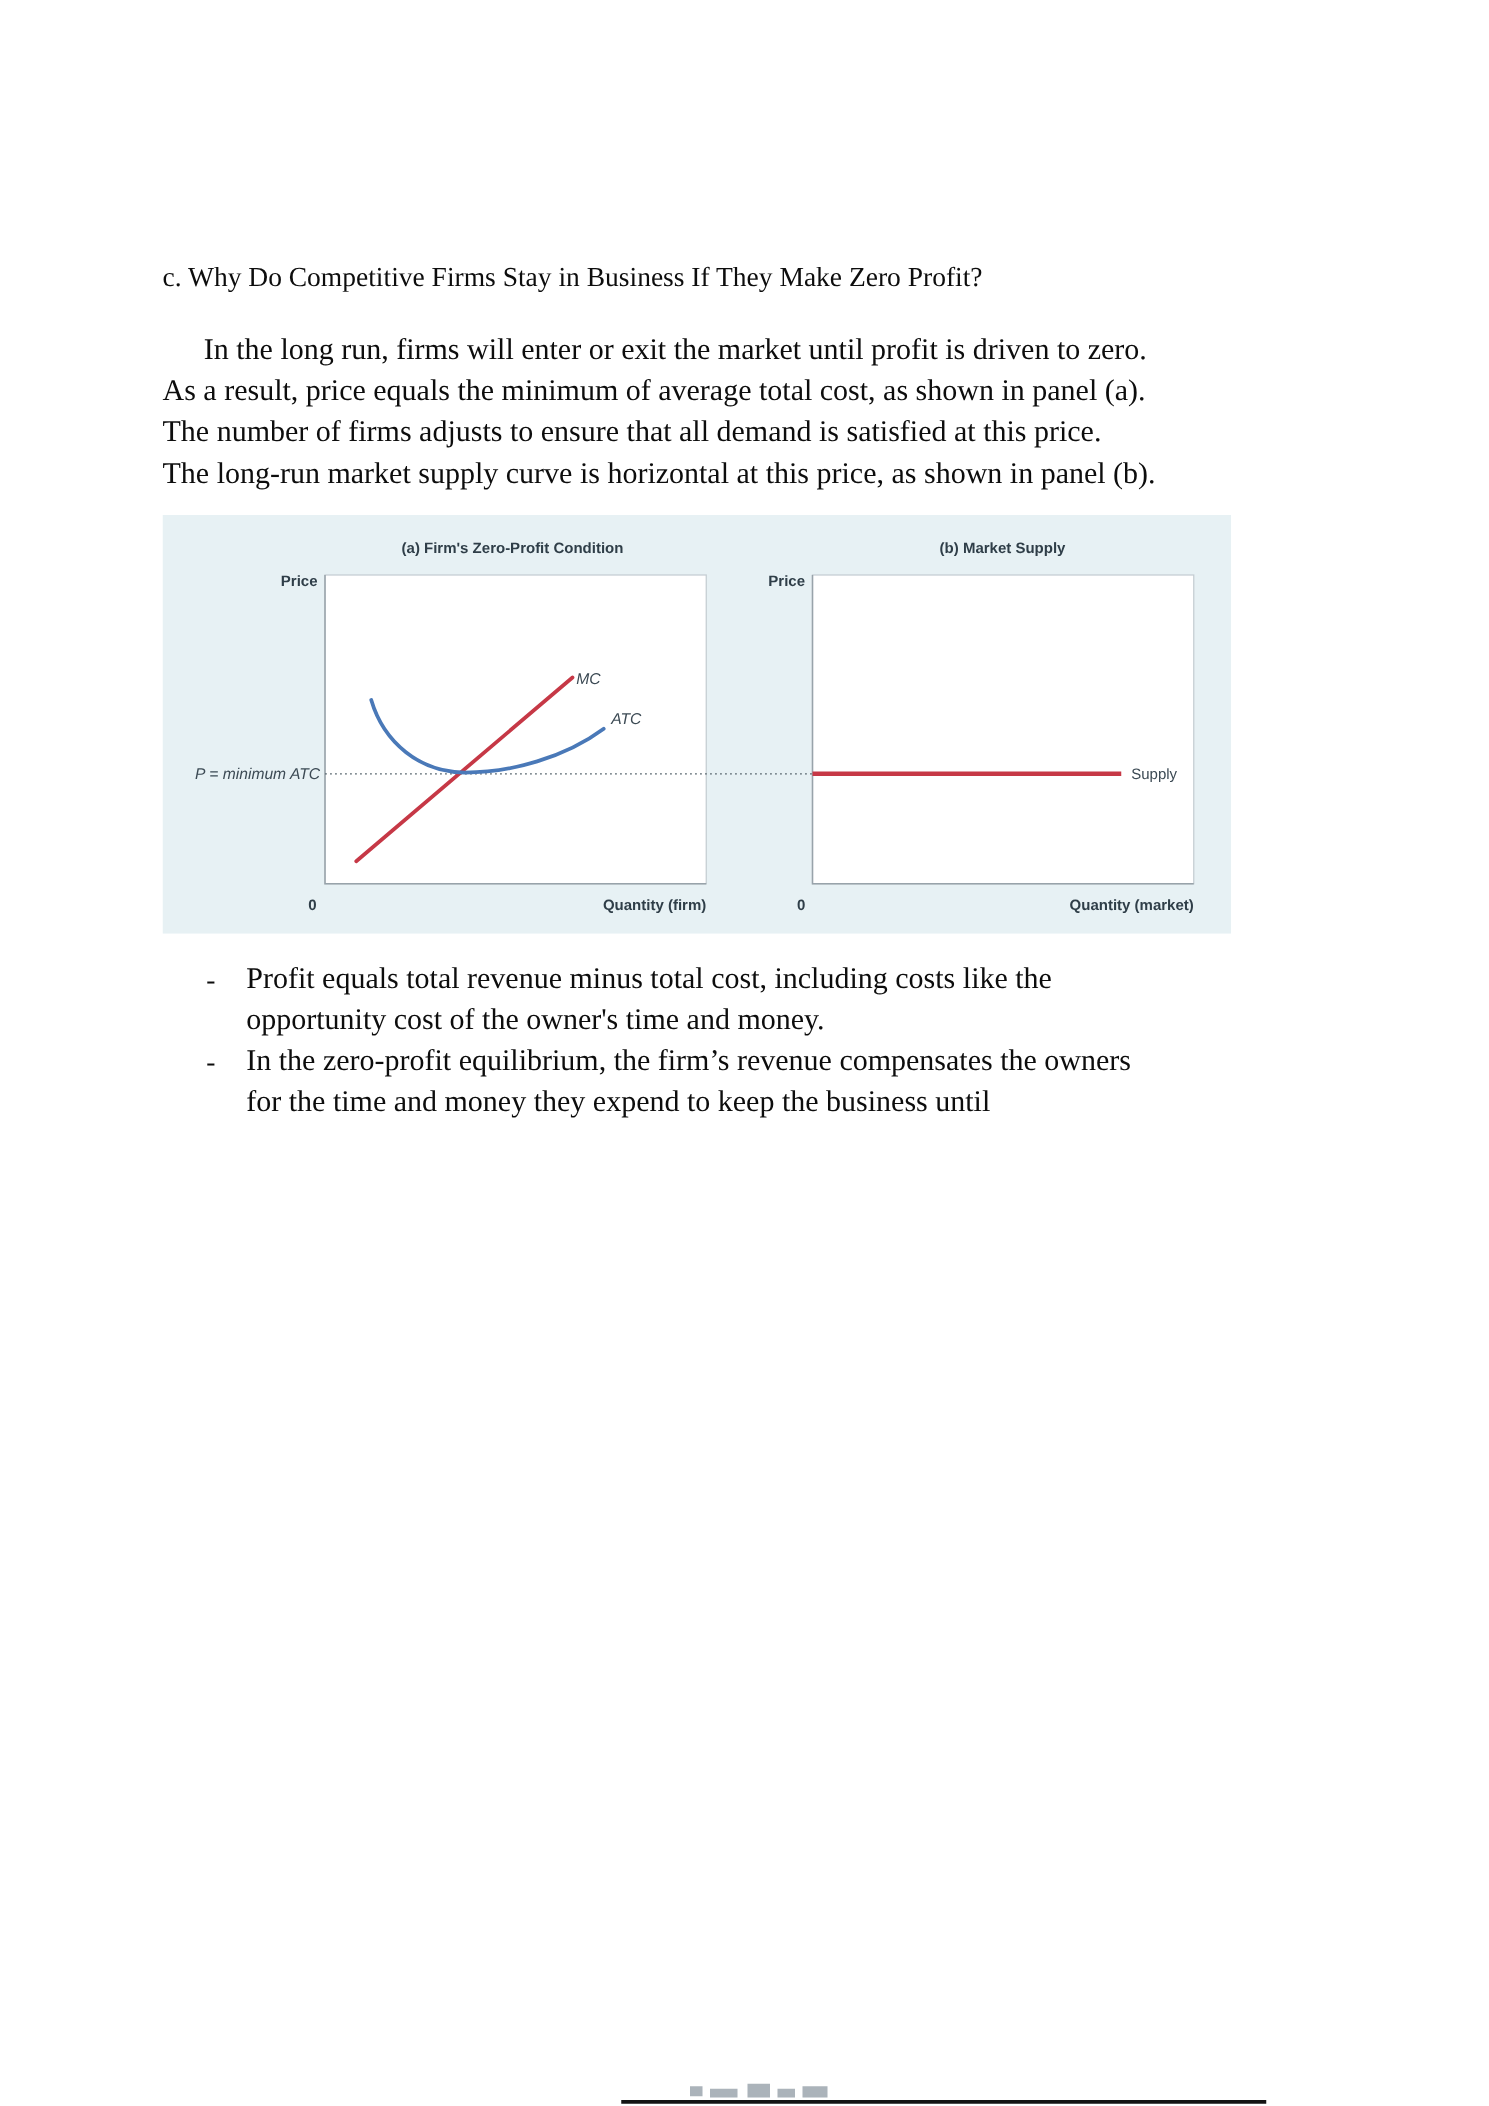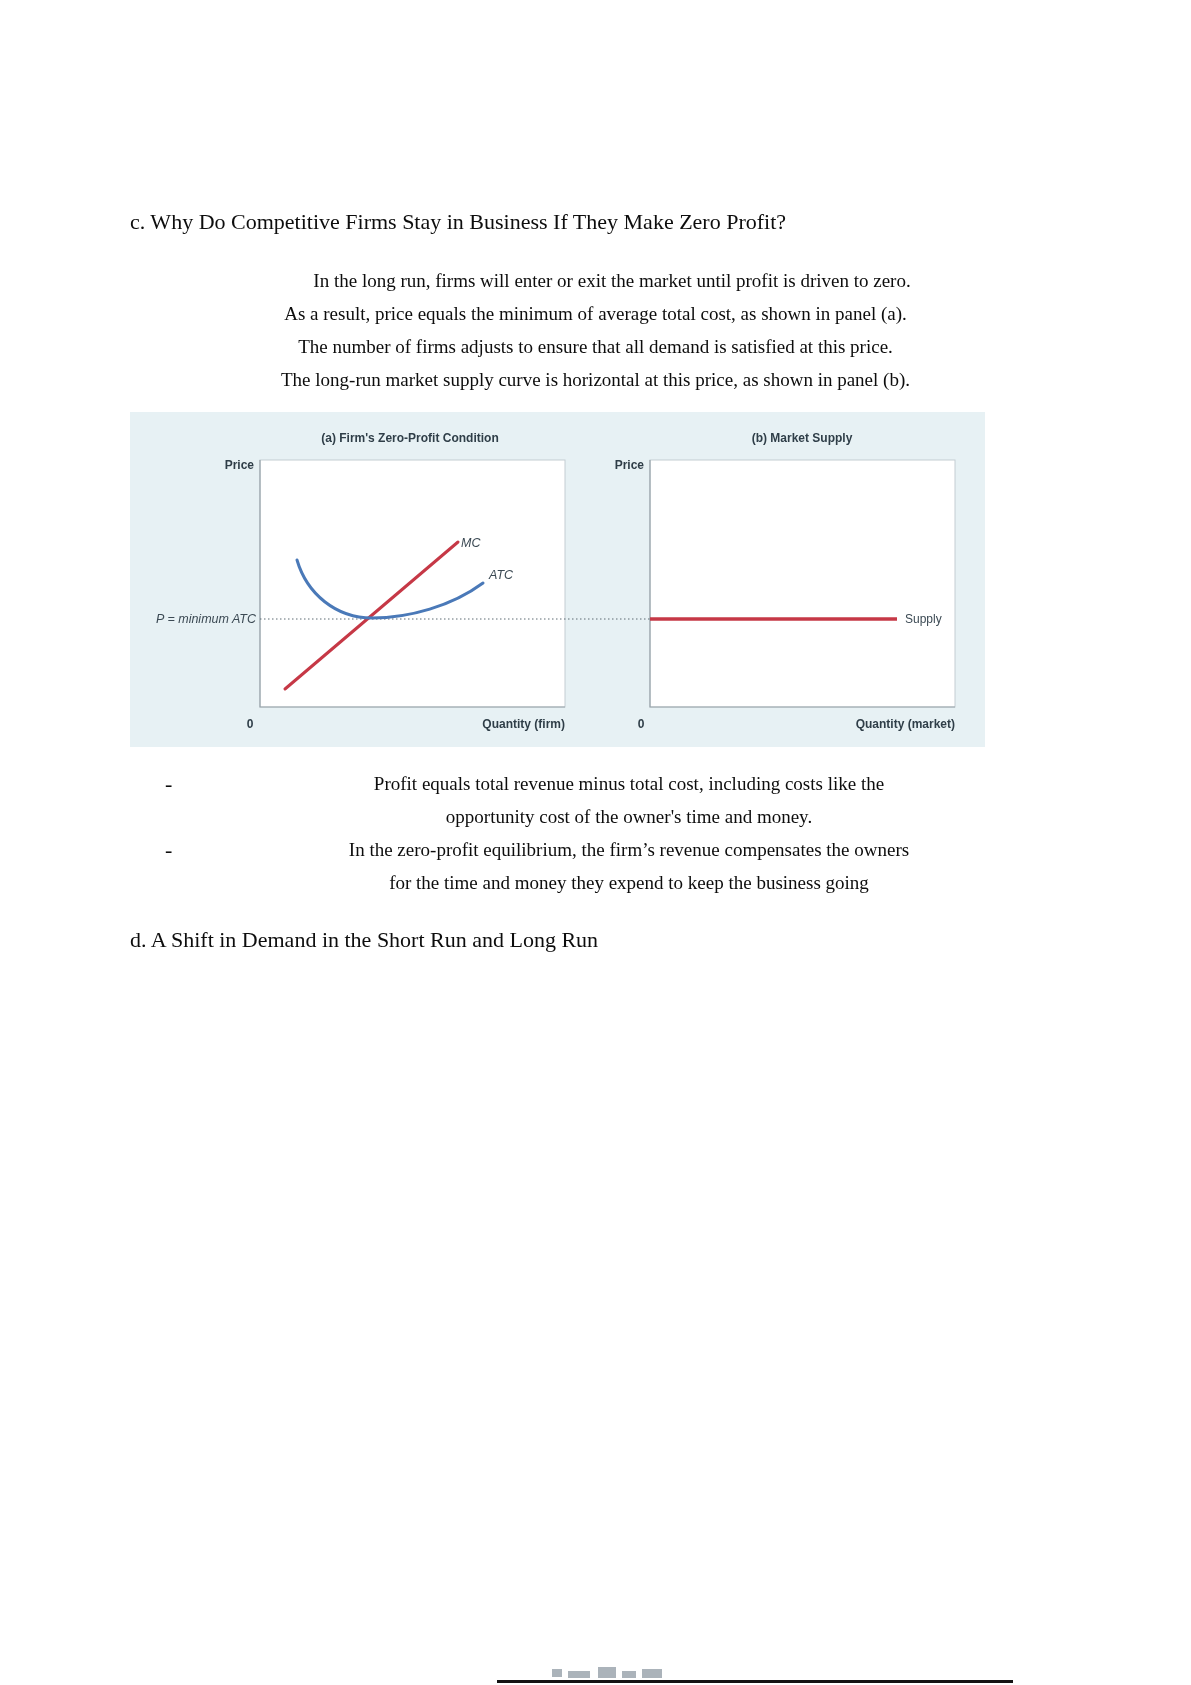--- a/index.html
+++ b/index.html
@@ -14,25 +14,24 @@
     color: #0d0d0d;
     overflow: hidden;
   }
   .section-heading {
     font-size: 22px;
     font-weight: 400;
     line-height: 33px;
     margin: 0 0 26px 0;
   }
   .body-text {
-    font-size: 19px;
+    font-size: 24px;
     line-height: 33px;
     white-space: pre-line;
     margin: 0;
-    text-align: center;
   }
   .paragraph-c { text-indent: 33px; margin: 0 0 16px 0; }
   .paragraph-d { margin: 0; }
   figure.econ-figure {
     margin: 0 0 20px 0;
     width: 725px;
     height: 335px;
   }
   .dash-list { margin: 0 0 24px 0; }
   .dash-item { display: flex; padding-left: 35px; }
@@ -111,25 +110,24 @@
 
   <div class="dash-list">
     <div class="dash-item">
       <span class="dash-marker">-</span>
       <div class="body-text dash-text">Profit equals total revenue minus total cost, including costs like the
 opportunity cost of the owner's time and money.</div>
     </div>
     <div class="dash-item">
       <span class="dash-marker">-</span>
       <div class="body-text dash-text">In the zero-profit equilibrium, the firm’s revenue compensates the owners
-for the time and money they expend to keep the business going</div>
+for the time and money they expend to keep the business until</div>
     </div>
   </div>
 
-  <h2 class="section-heading heading-d">d. A Shift in Demand in the Short Run and Long Run</h2>
 
 
   <div class="bottom-cutoff">
     <span class="frag frag-1"></span>
     <span class="frag frag-2"></span>
     <span class="frag frag-3"></span>
     <span class="frag frag-4"></span>
     <span class="frag frag-5"></span>
     <span class="cut-rule"></span>
   </div>

